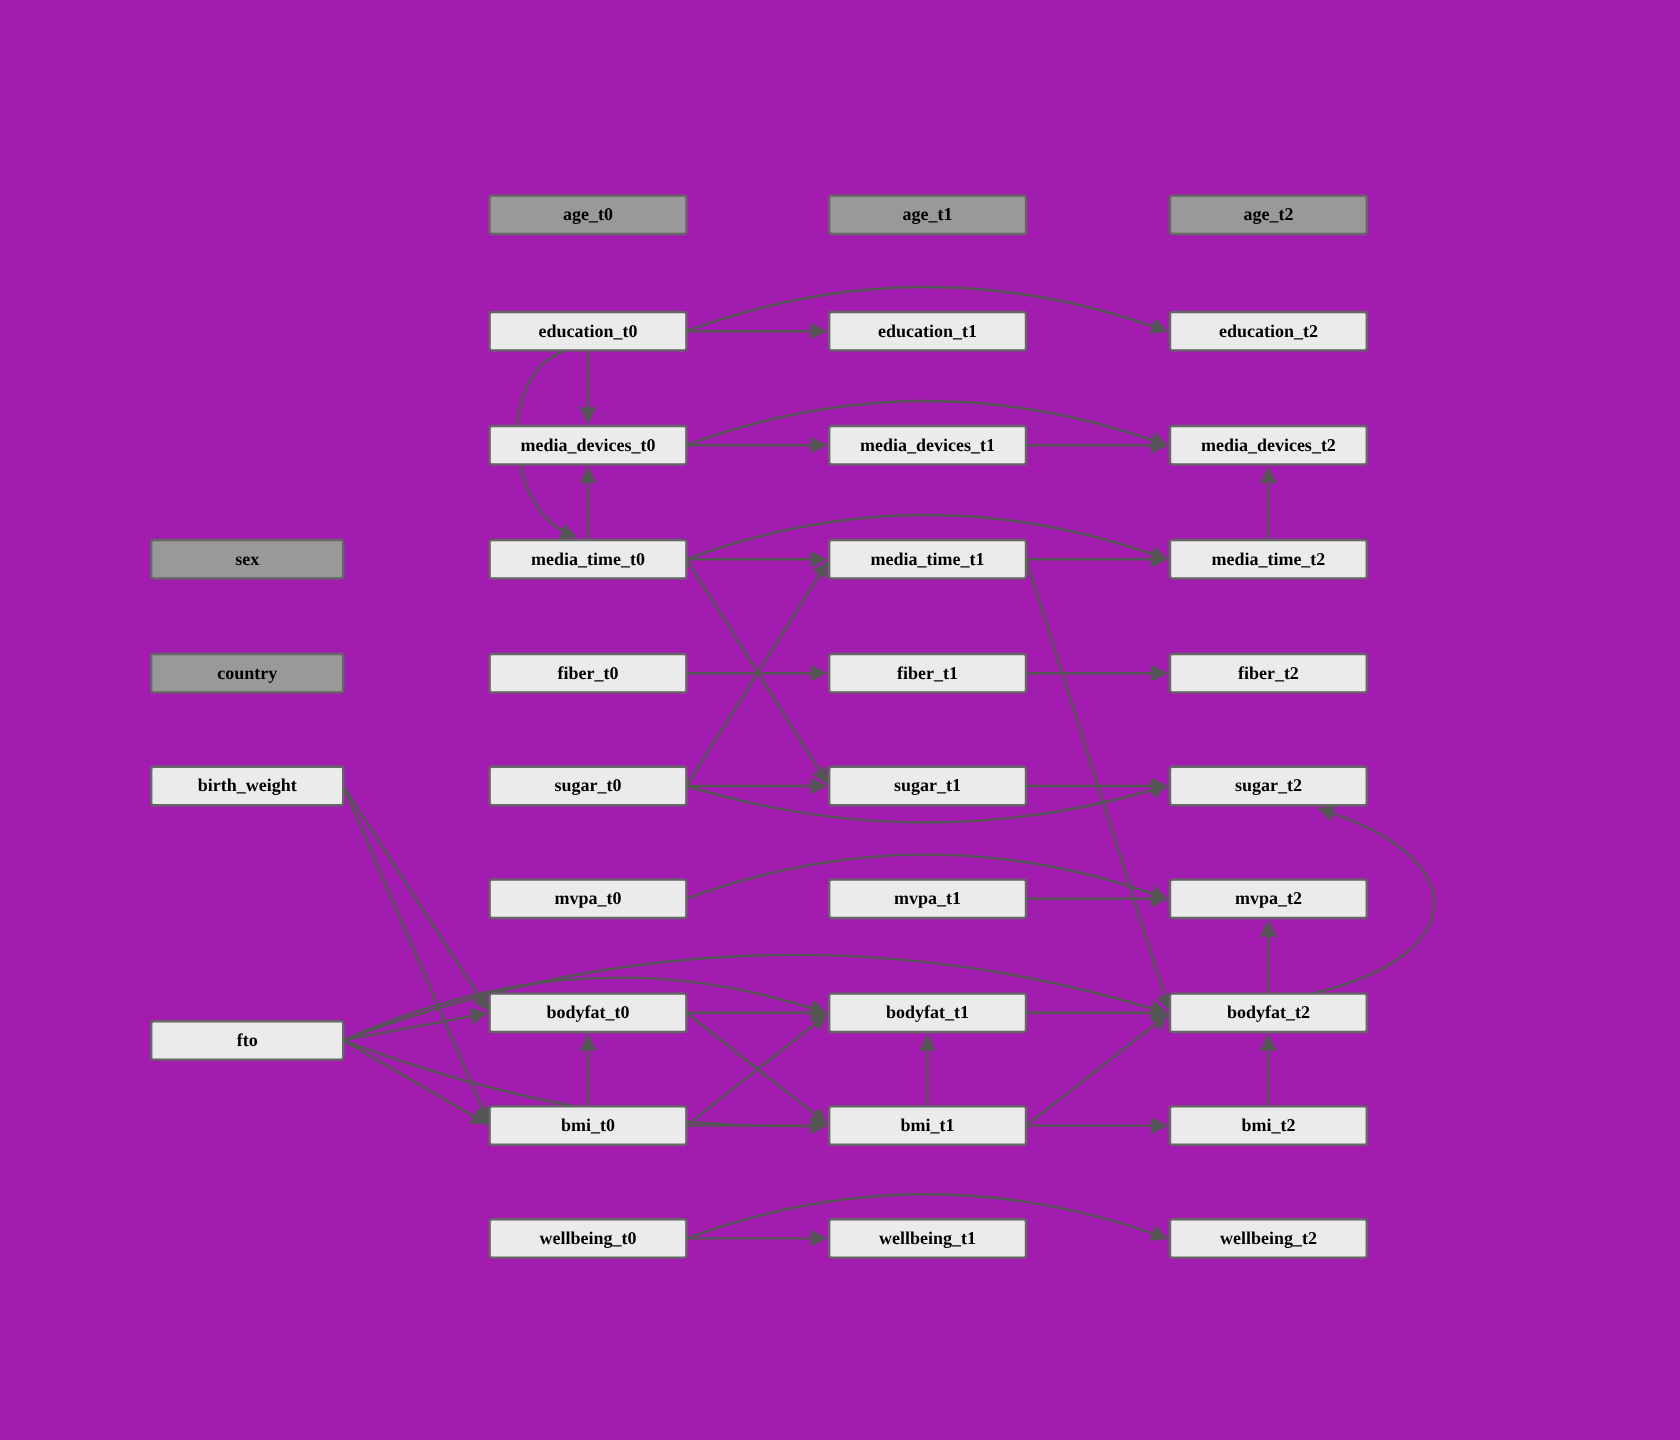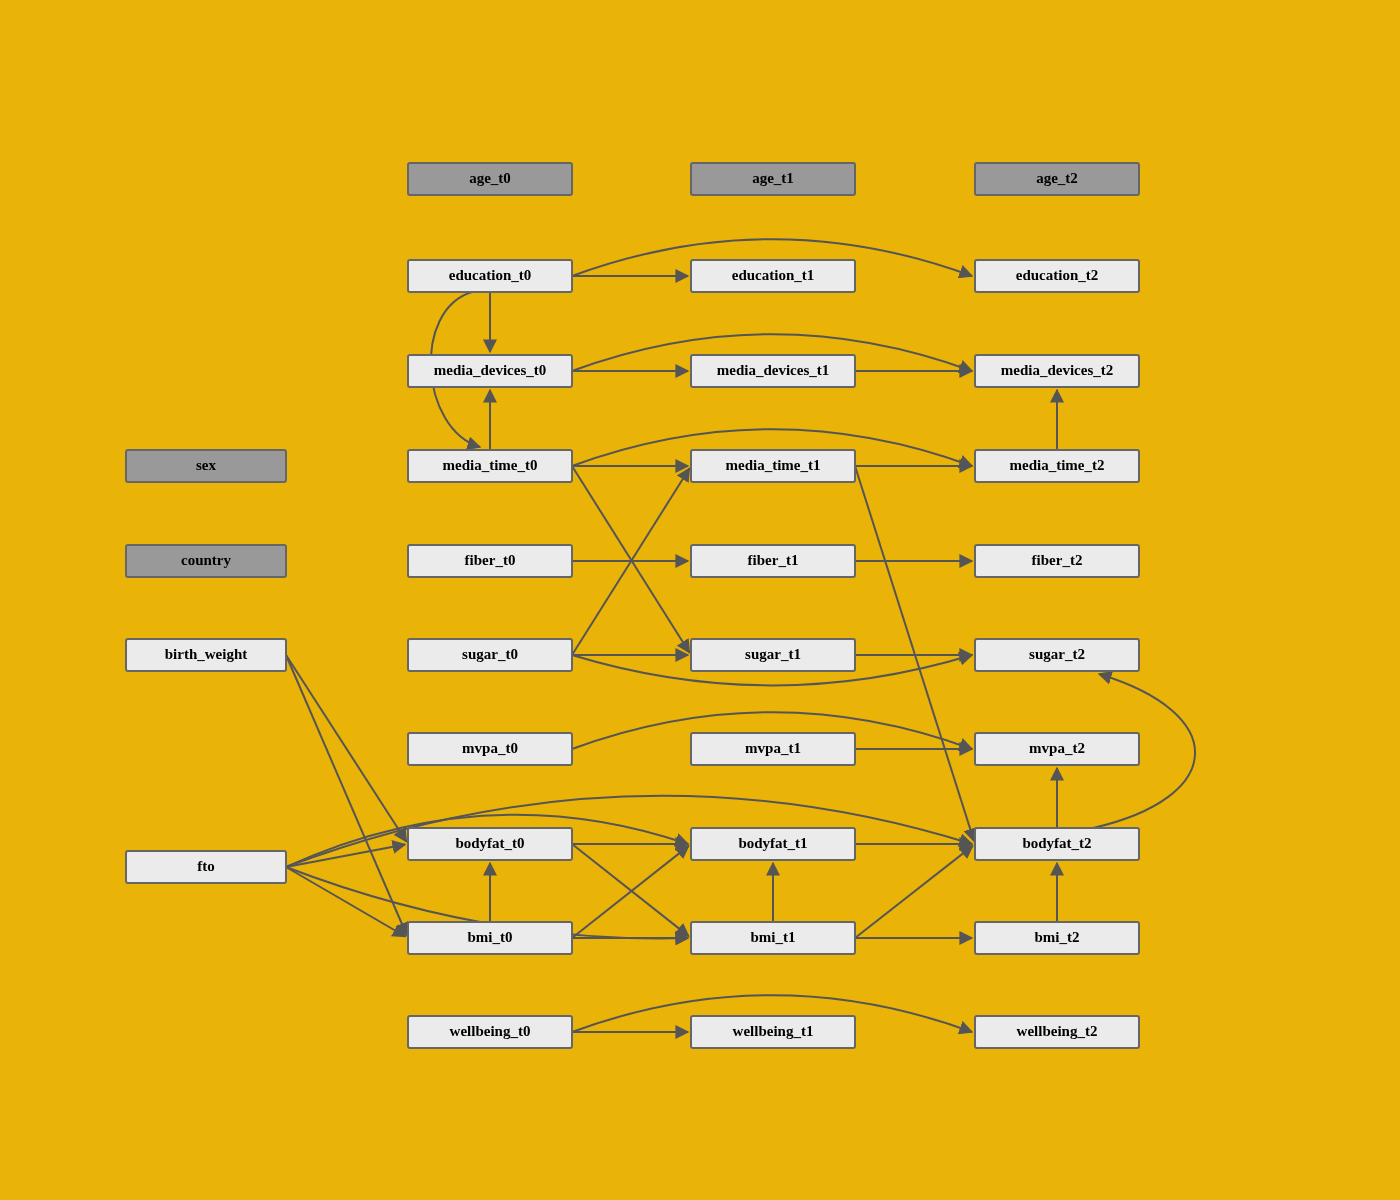--- a/index.html
+++ b/index.html
@@ -1,16 +1,16 @@
 <!DOCTYPE html>
 <html><head>
 <meta charset="utf-8">
 <style>
   html,body{margin:0;padding:0;background:#ffffff;}
-  #stage{position:relative;width:1400px;height:1200px;background:#eab308;
+  #stage{position:relative;width:1400px;height:1200px;background:#a21caf;
          font-family:"Liberation Serif", serif;overflow:hidden;}
   #graph{position:absolute;left:0;top:0;width:1400px;height:1200px;}
   .node-label{font-family:"Liberation Serif", serif;font-weight:bold;
               font-size:15px;text-anchor:middle;dominant-baseline:middle;fill:#000000;}
   .node-rect{stroke:#666666;stroke-width:2;}
   .edge{fill:none;stroke:#555555;stroke-width:2;}
 </style>
 </head>
 <body>
 

